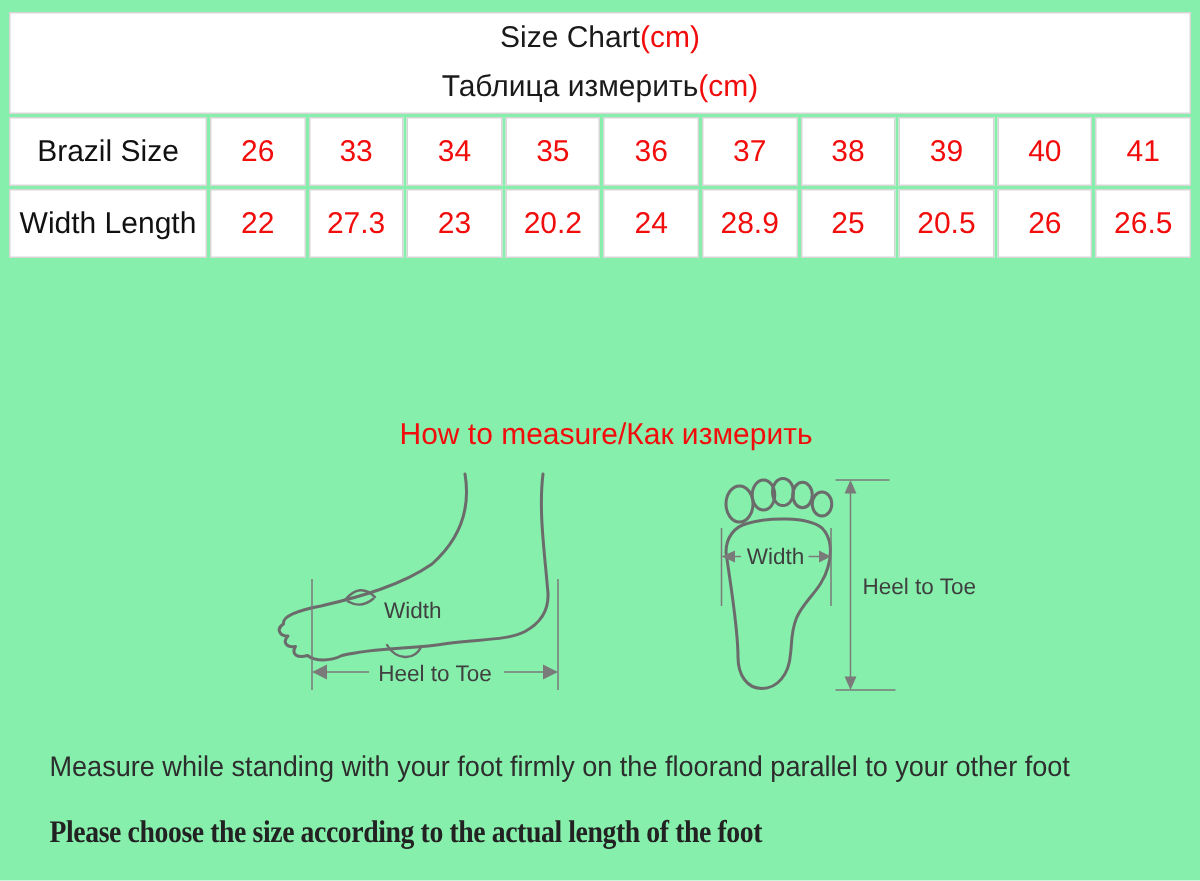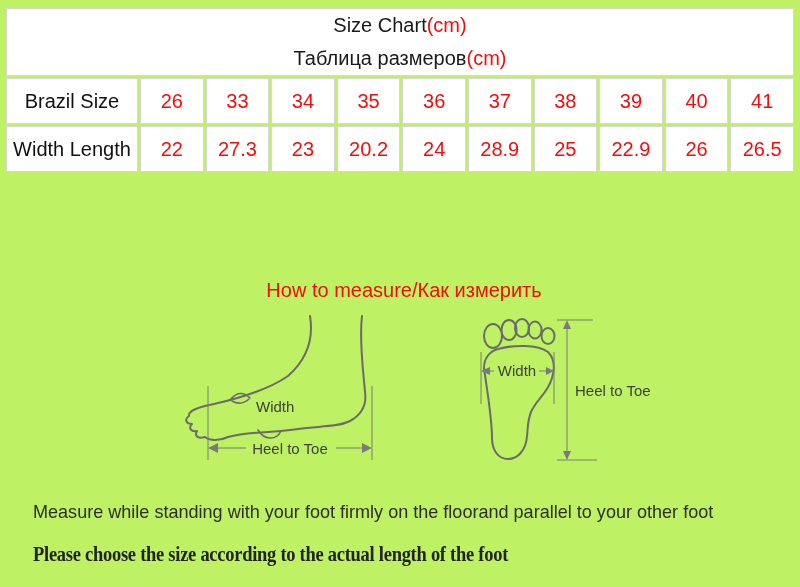--- a/index.html
+++ b/index.html
@@ -1,17 +1,17 @@
 <!DOCTYPE html>
 <html><head>
 <meta charset="utf-8">
 <style>
   html,body{margin:0;padding:0;background:#fff;}
   .page{
-    position:relative;width:800px;height:587px;background:#bef264;overflow:hidden;
+    position:relative;width:800px;height:587px;background:#86efac;overflow:hidden;
     font-family:"Liberation Sans", sans-serif;color:#1a1a1a;
   }
   
   table.size-chart{
     position:absolute;top:6px;left:4px;width:792px;
     border-collapse:separate;border-spacing:2px;table-layout:fixed;
   }
   table.size-chart td{
     border:1px solid #d6d6d6;text-align:center;vertical-align:middle;
     font-size:20px;height:44px;padding:0;background:#fff;
@@ -58,21 +58,21 @@
         <col>
         <col>
         <col>
         <col>
         <col>
       </colgroup>
     <tbody>
         <tr>
       <td colspan="11" class="title-cell">
         <div><span class="black">Size Chart</span><span class="red">(cm)</span></div>
-        <div><span class="black">Таблица размеров</span><span class="red">(cm)</span></div>
+        <div><span class="black">Таблица измерить</span><span class="red">(cm)</span></div>
       </td>
     </tr>
     <tr class="red-row">
       <td class="lbl">Brazil Size</td>
       <td class="val">26</td>
       <td class="val">33</td>
       <td class="val">34</td>
       <td class="val">35</td>
       <td class="val">36</td>
       <td class="val">37</td>
@@ -83,21 +83,21 @@
     </tr>
     <tr class="red-row">
       <td class="lbl">Width Length</td>
       <td class="val">22</td>
       <td class="val">27.3</td>
       <td class="val">23</td>
       <td class="val">20.2</td>
       <td class="val">24</td>
       <td class="val">28.9</td>
       <td class="val">25</td>
-      <td class="val">22.9</td>
+      <td class="val">20.5</td>
       <td class="val">26</td>
       <td class="val">26.5</td>
     </tr>
   </tbody>
     </table>
 
   <div class="measure-heading">How to measure/Как измерить</div>
 
   <svg class="diagram" style="left:180px;top:310px" width="220" height="160" viewBox="0 0 220 160">
     <path class="foot-line" d="M130 6 C134 30 126 50 108 66 C88 80 60 88 34 94 C18 97 8 101 9 106 C4 109 6 114 12 114 C8 118 11 122 17 121 C14 126 18 129 25 127 C30 131 40 131 48 127 C72 121 95 123 118 119 C140 116 158 117 170 111 C181 105 187 96 185 82 C183 58 179 30 182 6"></path>

